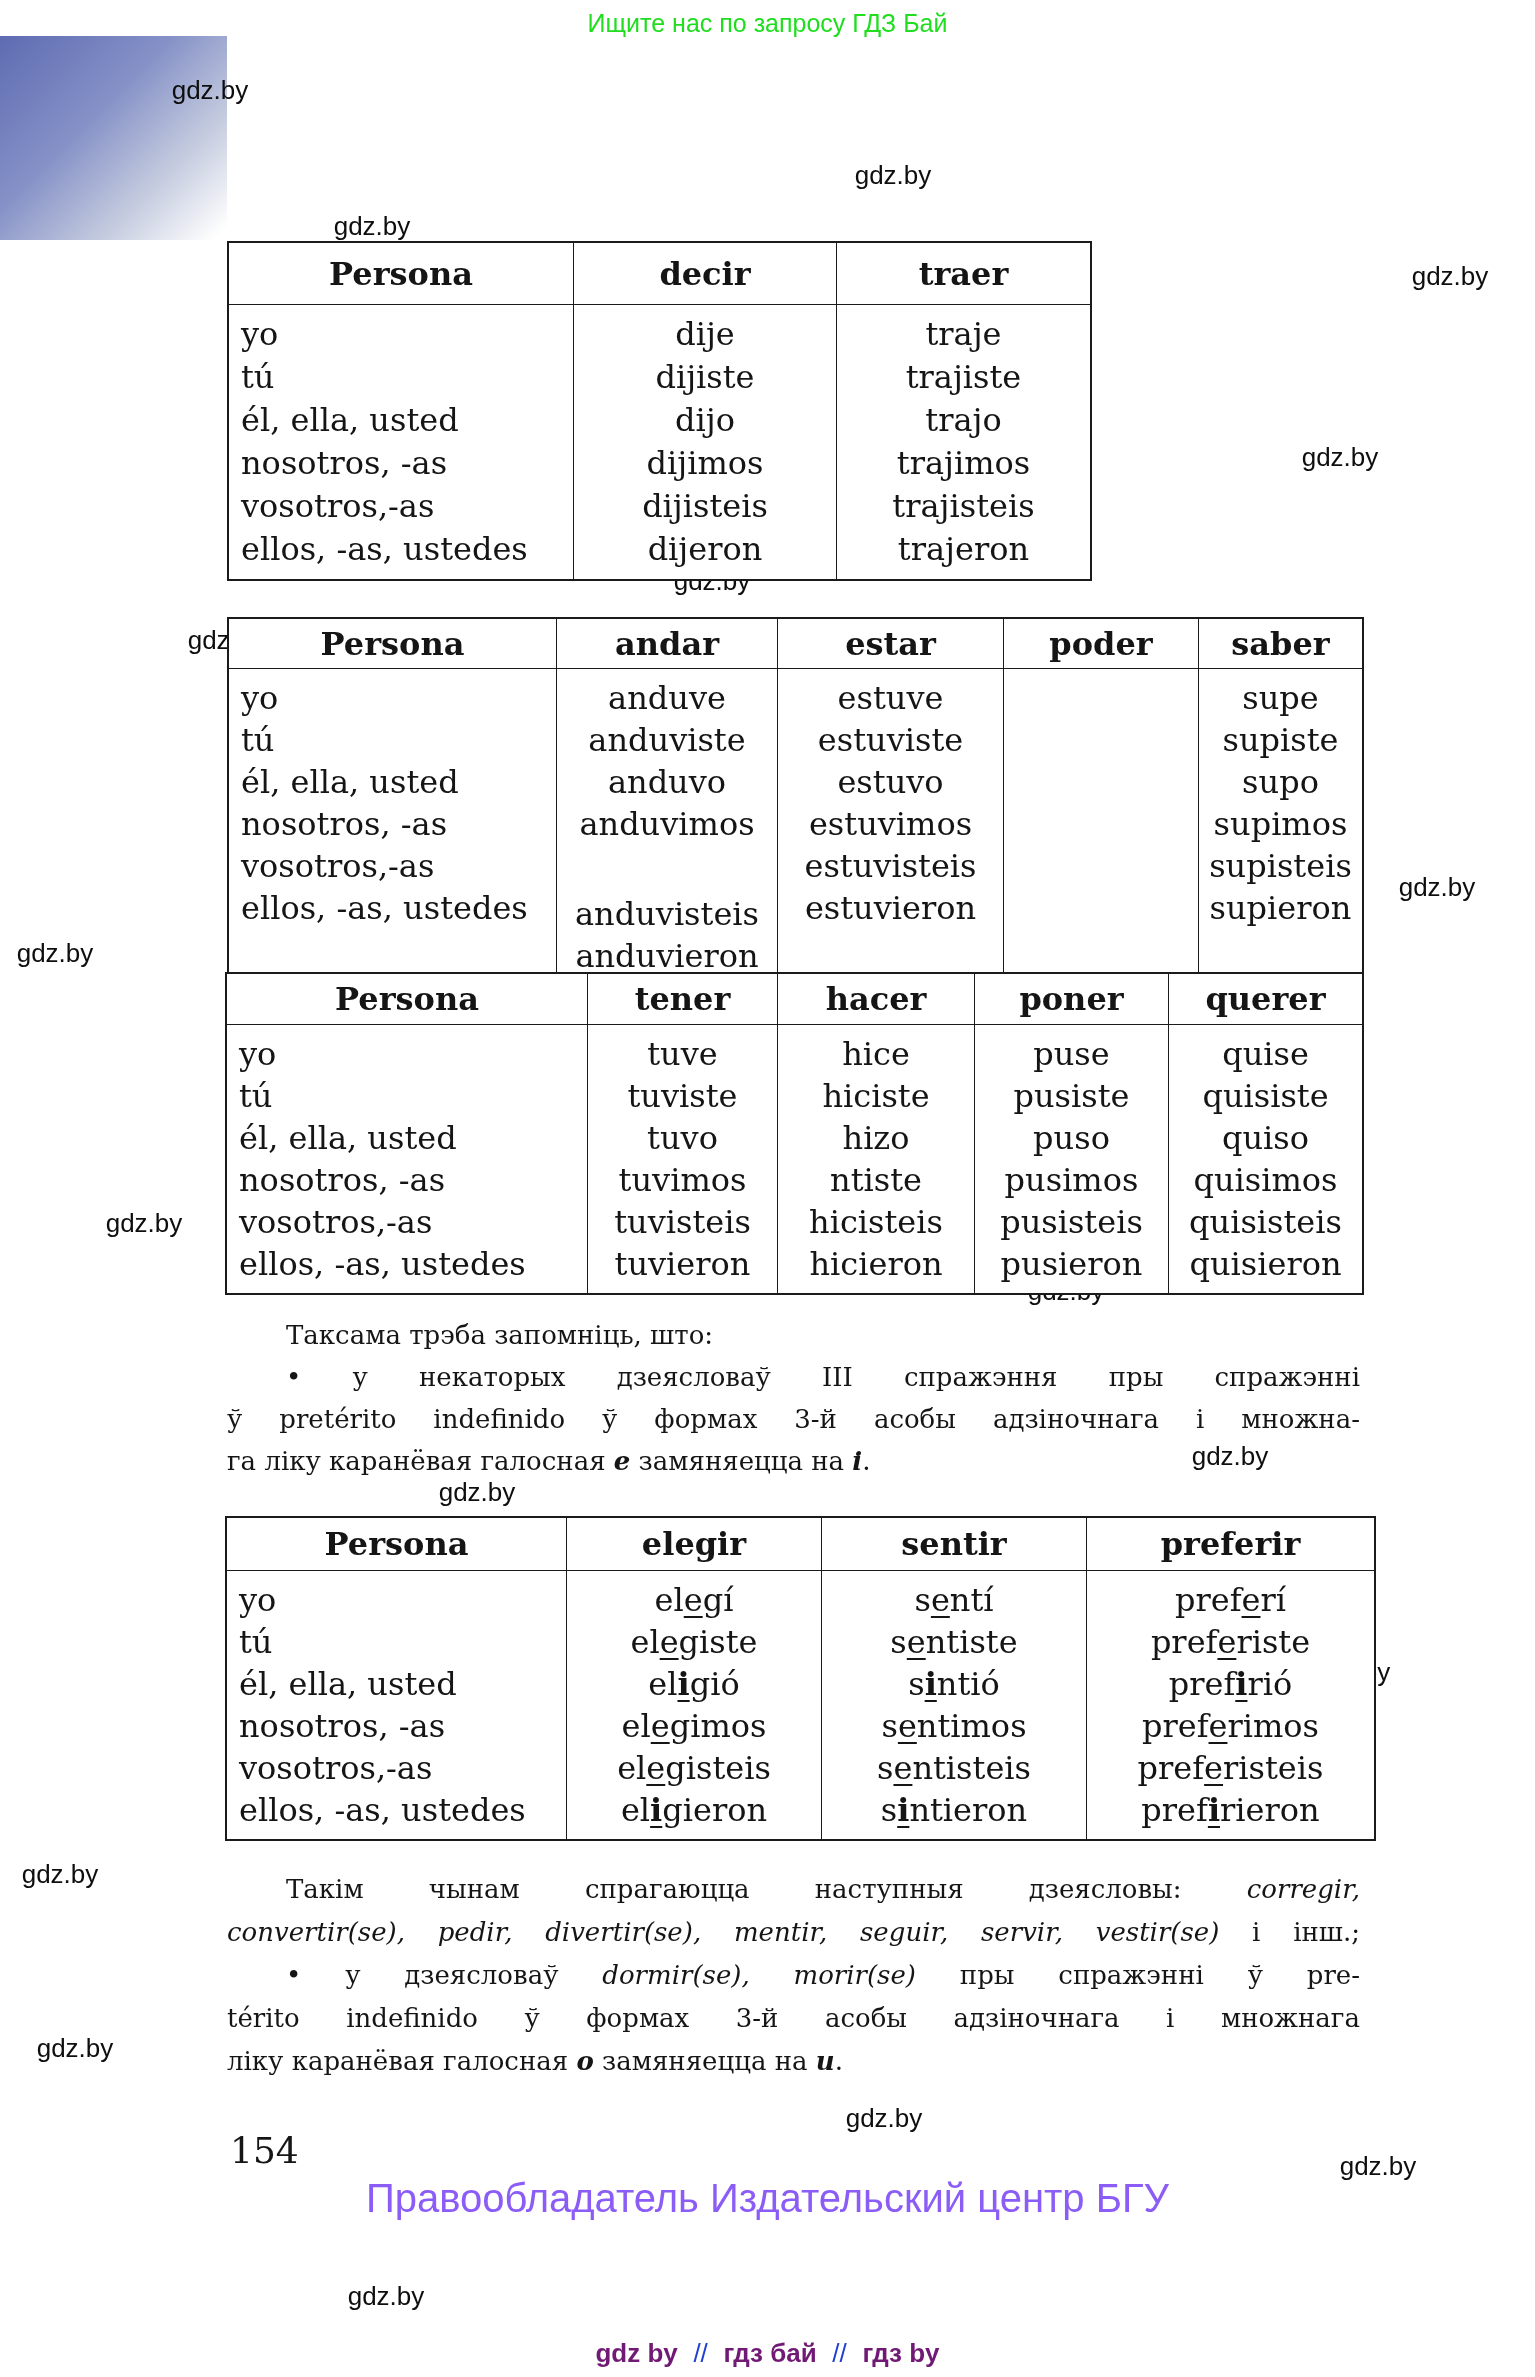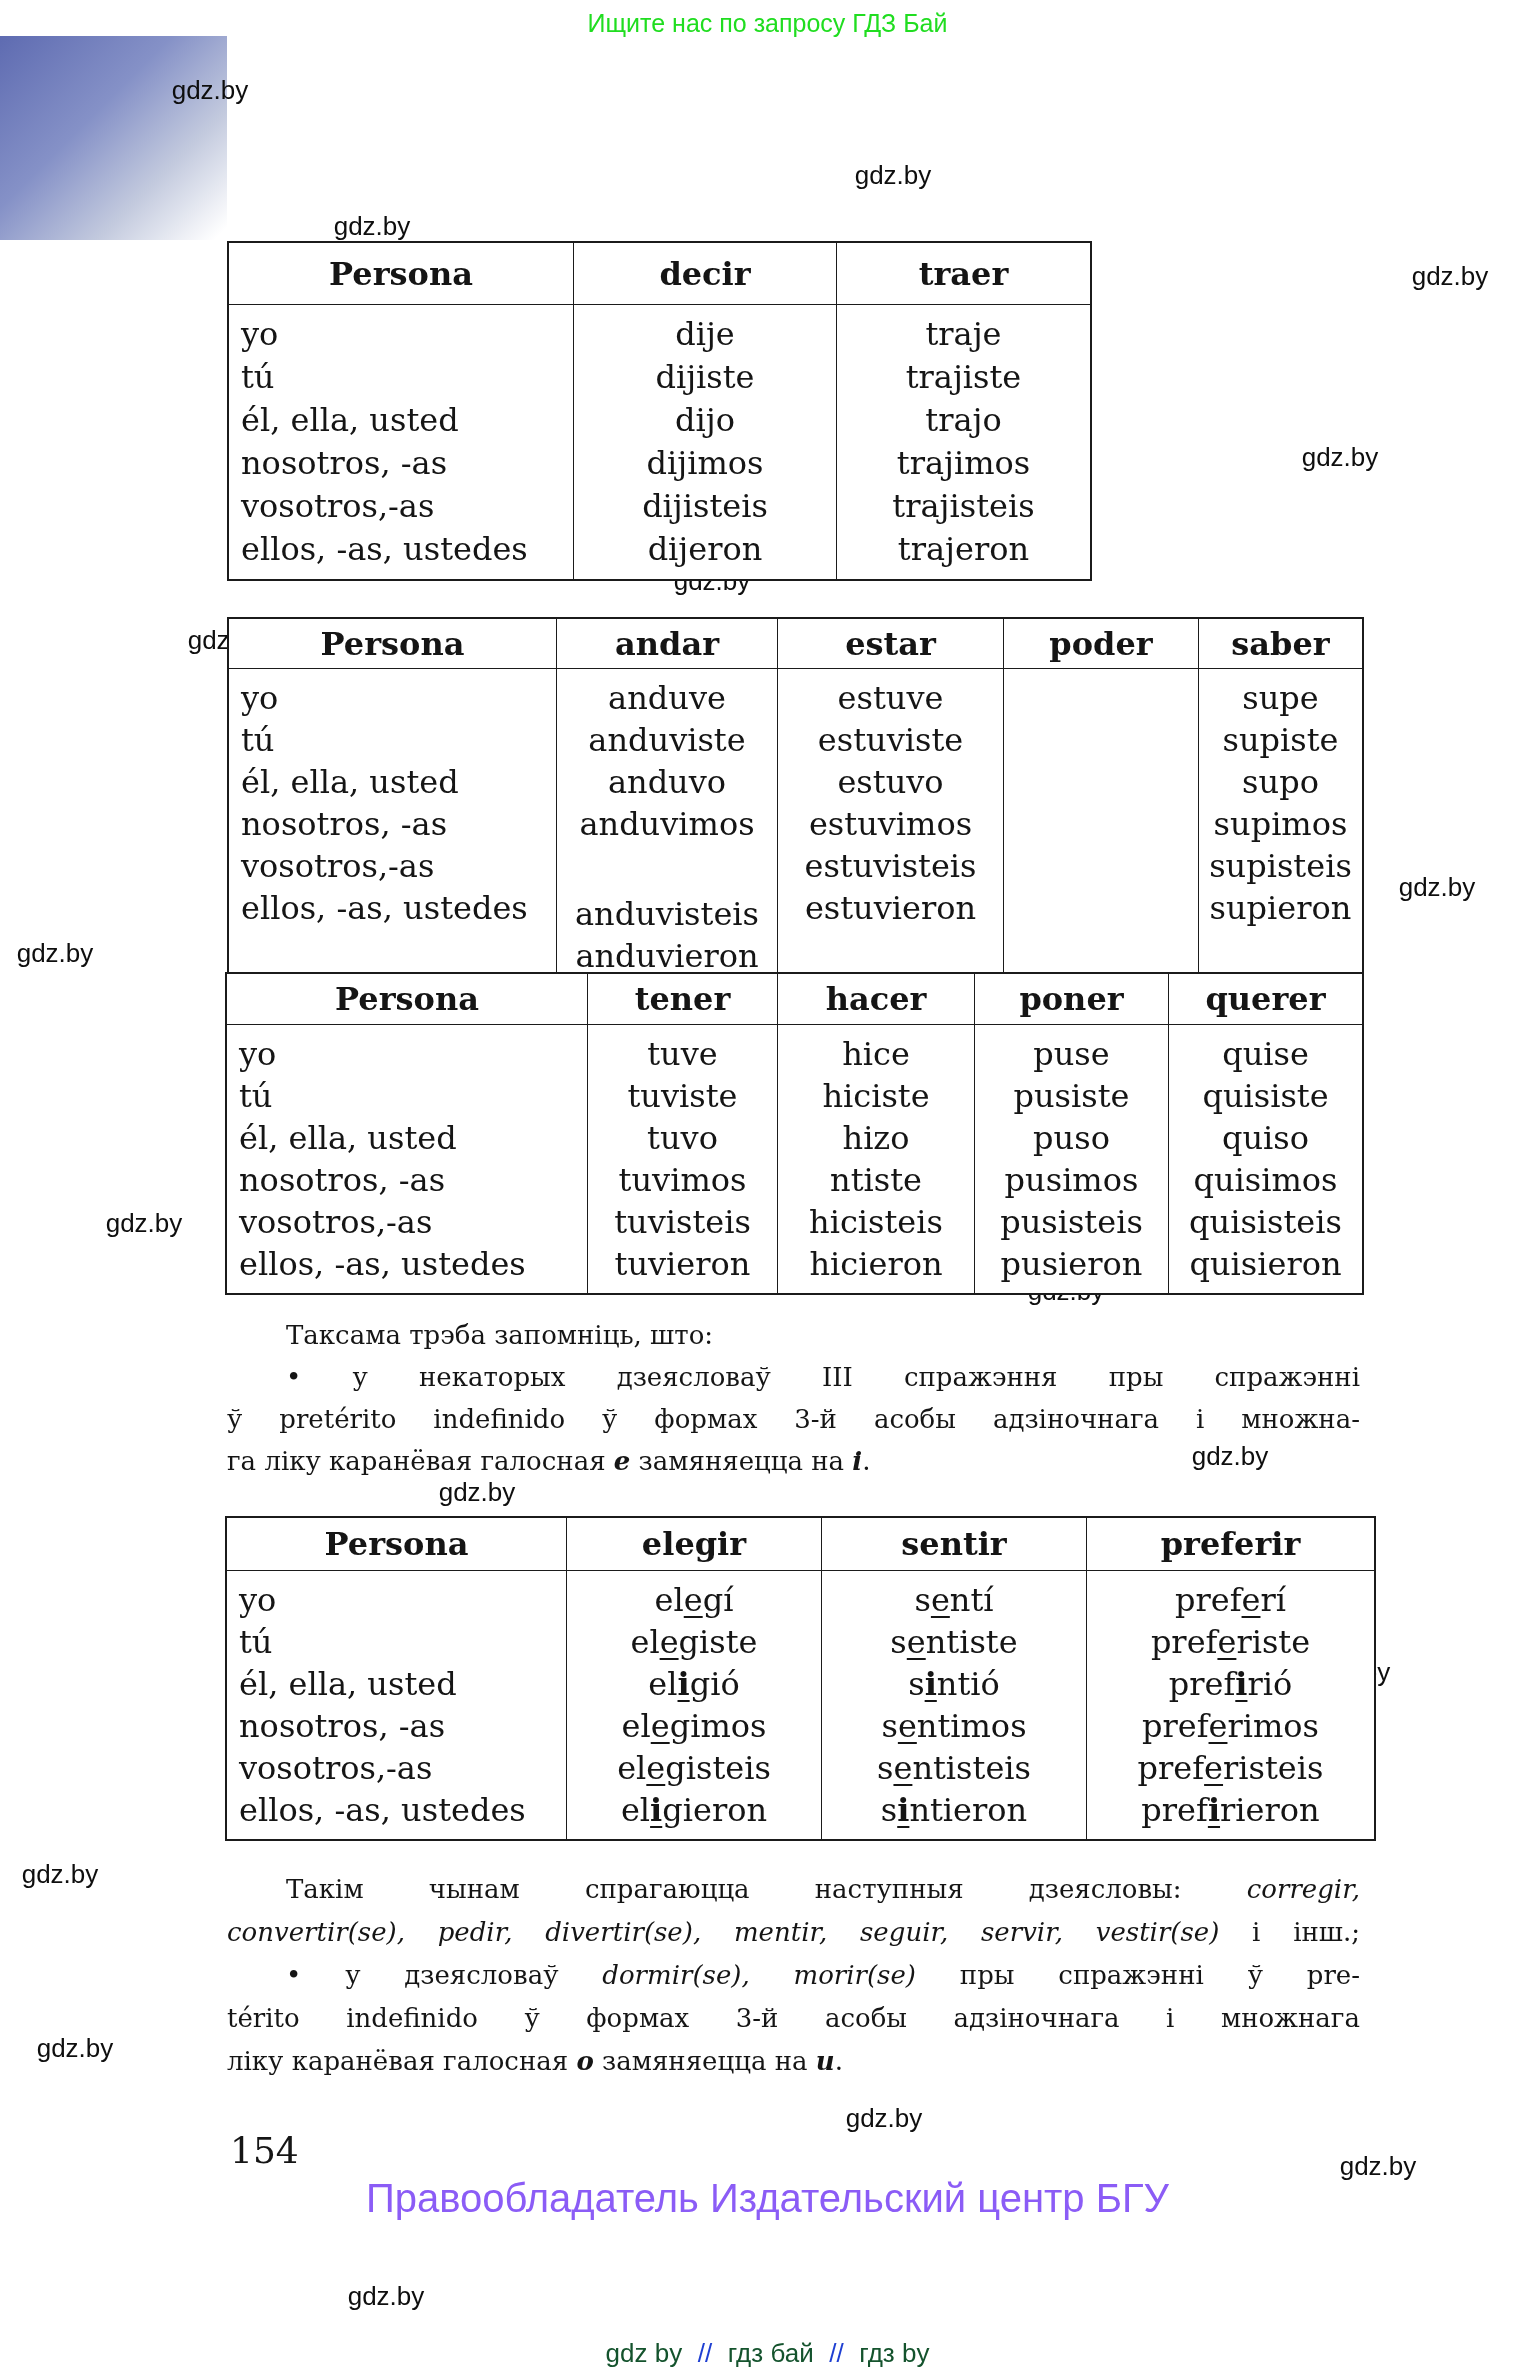--- a/index.html
+++ b/index.html
@@ -40,21 +40,21 @@
   #page-number{left:230px;top:2130px;font-size:36px;}
   #copyright-notice{
     top:2176px;left:50%;transform:translateX(-50%);
     font-family:"Liberation Sans", sans-serif;font-size:40px;color:#8b5cf6;white-space:nowrap;
   }
   #footer-links{
     top:2338px;left:50%;transform:translateX(-50%);
     font-family:"Liberation Sans", sans-serif;font-size:26px;color:#1e3fd2;
     display:flex;gap:15.6px;white-space:nowrap;
   }
-  #footer-links a{color:#14532d;text-decoration:none;cursor:pointer;}
+  #footer-links a{color:#701a75;text-decoration:none;cursor:pointer;font-weight:bold;}
 </style>
 </head>
 <body>
 
 <div class="abs" id="promo-banner">Ищите нас по запросу ГДЗ Бай</div>
 
 <div class="abs" id="corner-gradient"></div>
 
 <div id="watermarks">
     <span class="watermark" style="left: 210px; top: 90px;">gdz.by</span>

